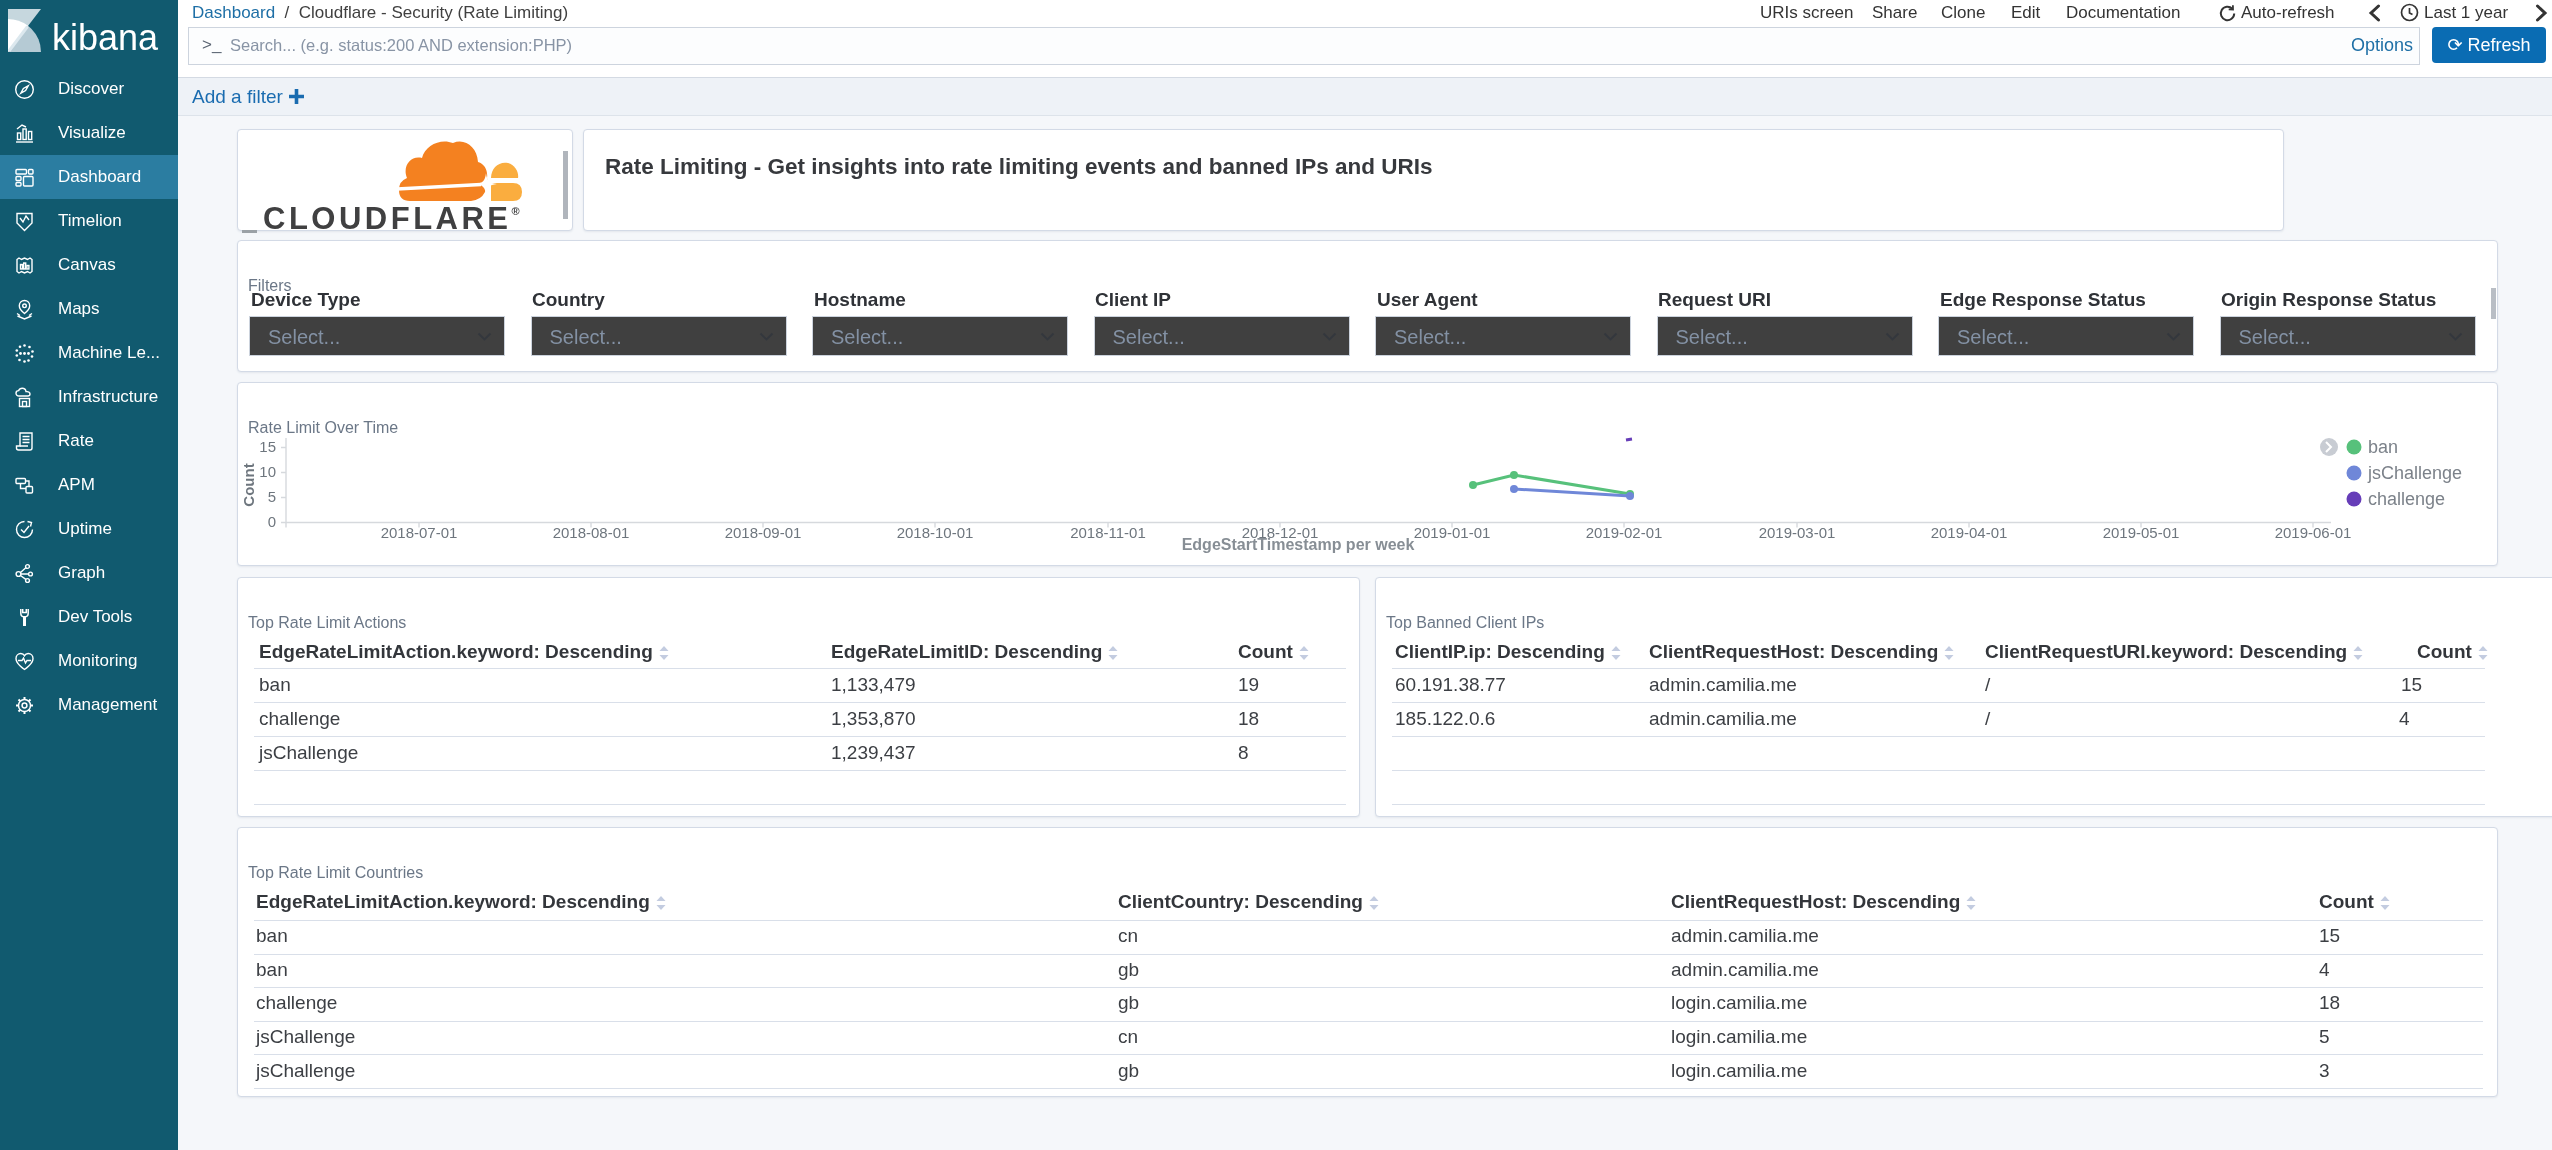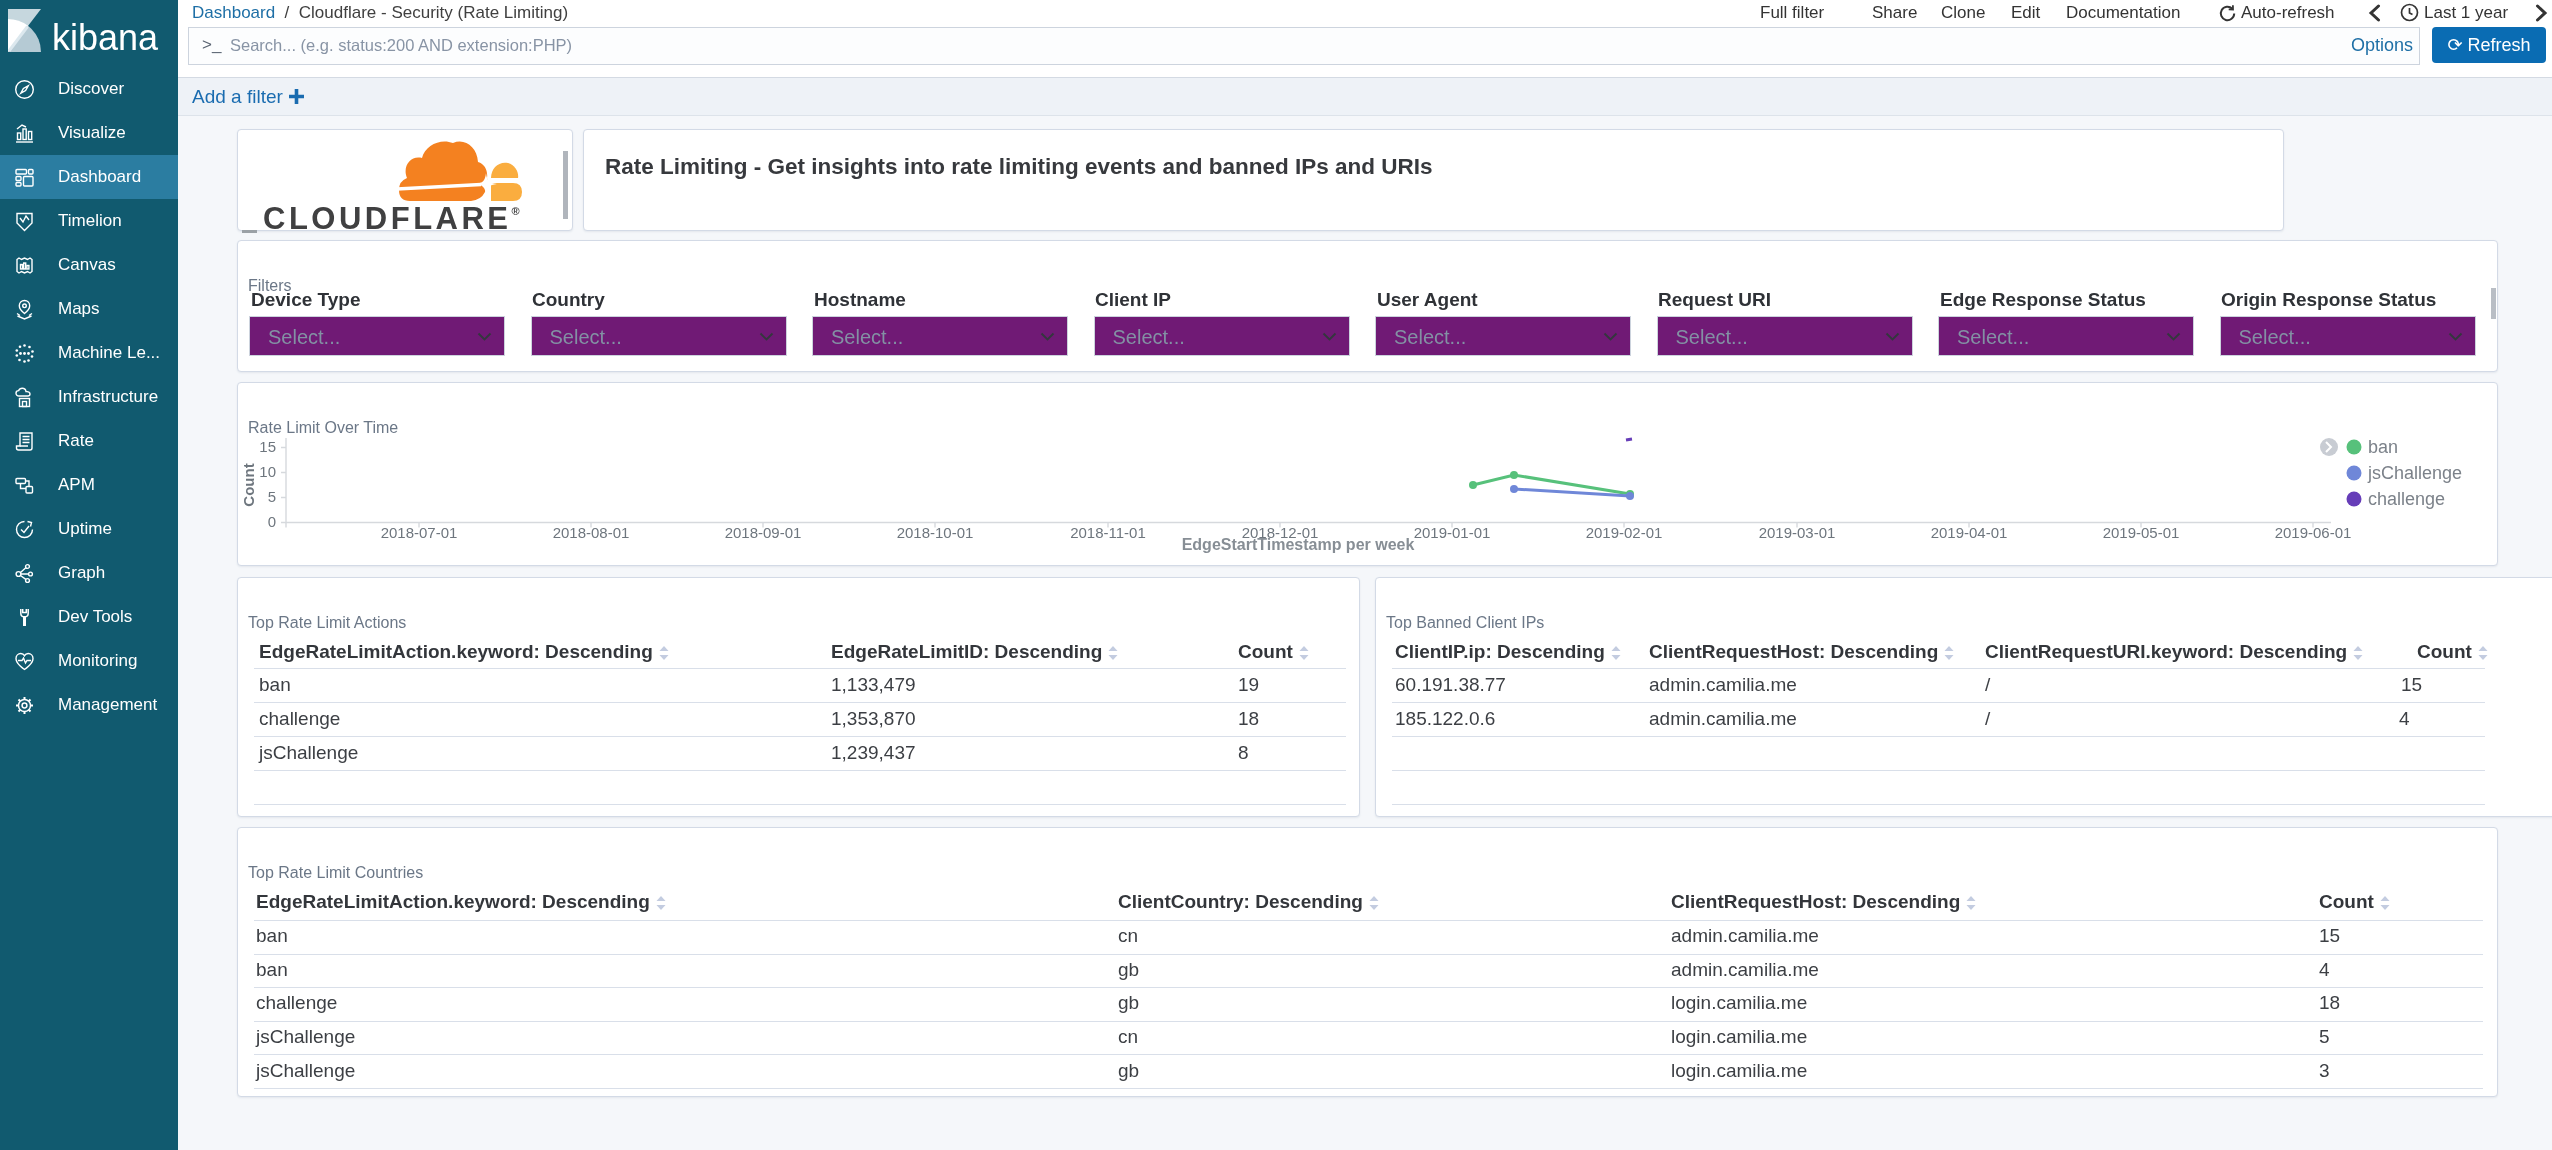--- a/index.html
+++ b/index.html
@@ -28,21 +28,21 @@
 
 #main { position:absolute; left:178px; top:116px; width:2374px; height:1034px; }
 .panel { position:absolute; background:#fff; border:1px solid #d3dae6; border-radius:4px; box-shadow:0 1px 2px rgba(130,150,170,0.15); }
 .ptitle { position:absolute; left:10px; top:9px; font-size:16px; color:#6b7787;margin-top:27px; }
 .hline { position:absolute; background:#d9dfe9; height:1px; }
 .th { position:absolute; font-size:19px; font-weight:bold; color:#33363b; white-space:nowrap; }
 .td { position:absolute; font-size:19px; color:#3c3f44; white-space:nowrap; }
 .sort { display:inline-block; margin-left:6px; width:10px; height:14px; vertical-align:-2px; }
 
 .flabel { position:absolute; font-size:19px; font-weight:bold; color:#2f3237; top:48px; }
-.fselect { position:absolute; top:75px; width:256px; height:40px; background:#701a75; border:1px solid #ccd3dd; }
+.fselect { position:absolute; top:75px; width:256px; height:40px; background:#404040; border:1px solid #ccd3dd; }
 .fselect .sl { position:absolute; left:18px; top:9px; font-size:20px; color:#8391a4; }
 .fselect svg { position:absolute; right:12px; top:15px; }
 </style>
 </head>
 <body>
 <div id="sidebar">
   <svg id="klogo" width="33" height="43" viewBox="0 0 33 43">
     <path d="M0,0 L33,0 L0,43 Z" fill="#c6d7de"></path>
     <path d="M0,43 L0,10 A33,33 0 0 1 33,43 Z" fill="#b5cad4"></path>
     <path d="M0,43 L0,10 A33,33 0 0 1 20.1,16.8 Z" fill="#ffffff"></path>
@@ -178,21 +178,21 @@
       <svg class="ic" viewBox="0 0 21 21" fill="none" stroke="#fff" stroke-width="1.5">
         <circle cx="10.5" cy="10.5" r="6"></circle>
         <circle cx="10.5" cy="10.5" r="2.4"></circle>
         <path d="M10.5,2 V4.6 M10.5,16.4 V19 M2,10.5 H4.6 M16.4,10.5 H19 M4.5,4.5 L6.3,6.3 M14.7,14.7 L16.5,16.5 M4.5,16.5 L6.3,14.7 M14.7,6.3 L16.5,4.5" stroke-width="2"></path>
       </svg>
       <span class="lb">Management</span>
     </div>
 </div>
 <div id="hdr">
   <div id="crumbs"><a>Dashboard</a>&nbsp; /&nbsp; Cloudflare - Security (Rate Limiting)</div>
-  <div class="tm" style="left:1582px">Full filter</div>
+  <div class="tm" style="left:1582px">URIs screen</div>
   <div class="tm" style="left:1694px">Share</div>
   <div class="tm" style="left:1763px">Clone</div>
   <div class="tm" style="left:1833px">Edit</div>
   <div class="tm" style="left:1888px">Documentation</div>
   <svg class="tmsvg" style="left:2040px; top:4px" width="19" height="19" viewBox="0 0 19 19" fill="none" stroke="#343434" stroke-width="2">
       <path d="M16.2,9.5 A6.7,6.7 0 1 1 14.3,4.8"></path>
       <path d="M14.9,1.2 L15.0,5.5 L10.7,5.4" stroke-width="1.8"></path>
     </svg>
   <div class="tm" style="left:2063px">Auto-refresh</div>
   <svg class="tmsvg" style="left:2190px; top:4px" width="13" height="18" viewBox="0 0 13 18" fill="none" stroke="#343434" stroke-width="3" stroke-linecap="round">

